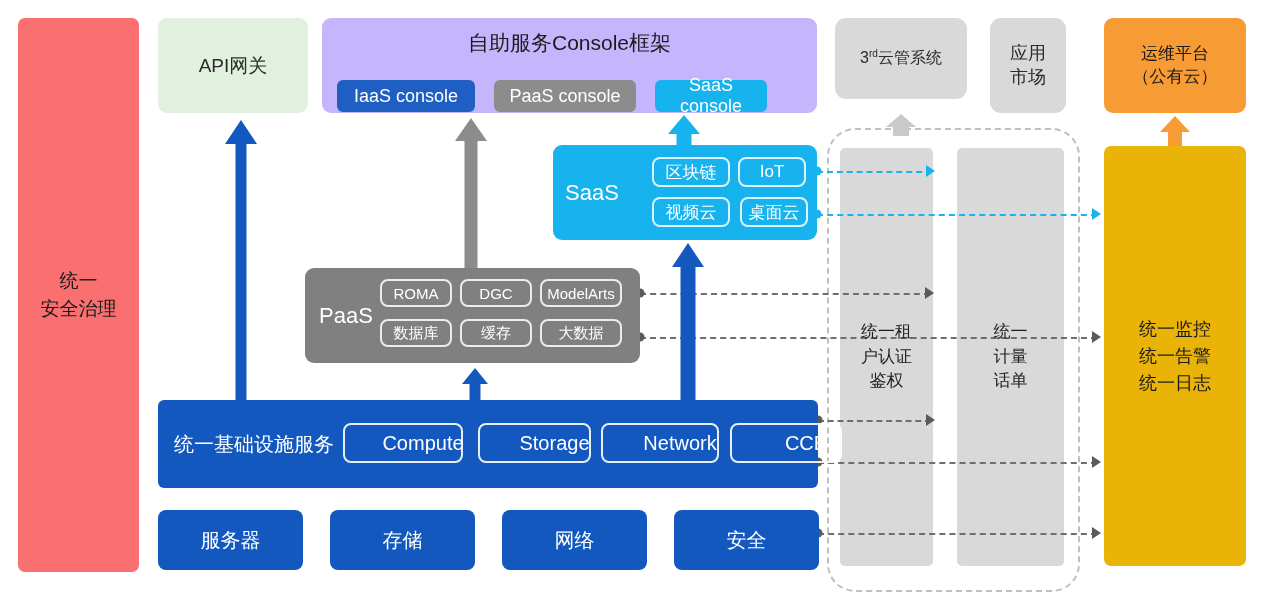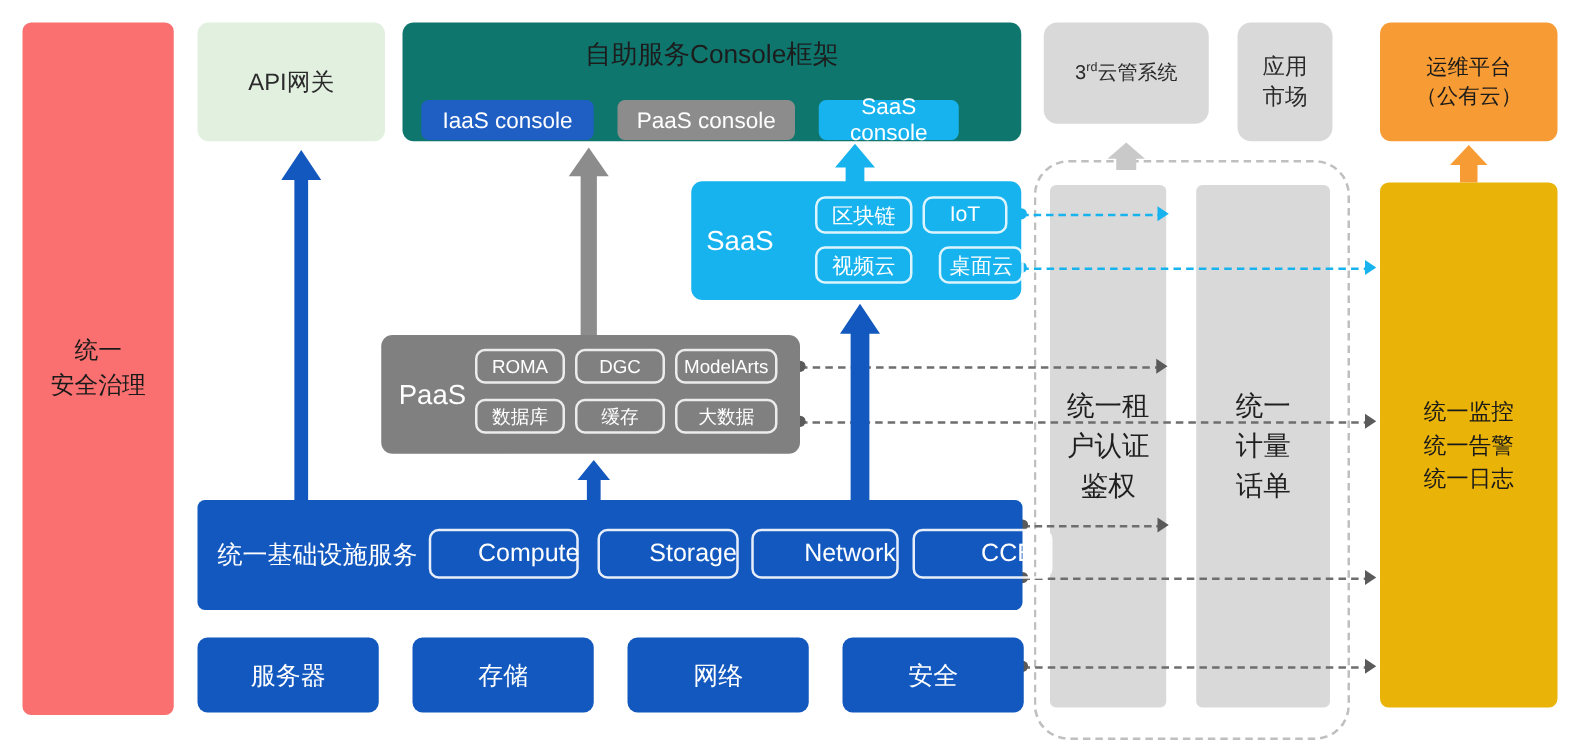--- a/index.html
+++ b/index.html
@@ -26,21 +26,21 @@
   
   #api-gw{
     left:158px;top:18px;width:150px;height:95px;
     background:#E2F0E0;border-radius:9px;
     color:#2b2b2b;font-size:19px;
   }
 
   
   #console-frame{
     left:322px;top:18px;width:495px;height:95px;
-    background:#0f766e;border-radius:9px;
+    background:#c4b5fd;border-radius:9px;
     display:block;
   }
   #console-title{
     position:absolute;left:0;right:0;top:11px;
     text-align:center;color:#1c1c1c;font-size:21px;
   }
   .console-chip{
     position:absolute;top:62px;height:32px;border-radius:6px;
     display:flex;align-items:center;justify-content:center;
     color:#ffffff;font-size:18px;padding:0 10px;box-sizing:border-box;
@@ -77,21 +77,21 @@
   #saas-label{position:absolute;left:12px;top:50%;transform:translateY(-50%);color:#fff;font-size:22px;}
   .svc-chip{
     position:absolute;border:2px solid rgba(255,255,255,.85);border-radius:8px;
     display:flex;align-items:center;justify-content:center;color:#ffffff;
     box-sizing:border-box;font-size:17px;
   }
   #saas .svc-chip{height:30px;}
   #saas-c0{left:99px;top:12px;width:78px;}
   #saas-c1{left:185px;top:12px;width:68px;}
   #saas-c2{left:99px;top:52px;width:78px;}
-  #saas-c3{left:198px;top:52px;width:68px;}
+  #saas-c3{left:187px;top:52px;width:68px;}
 
   
   #paas{
     left:305px;top:268px;width:335px;height:95px;
     background:#808080;border-radius:9px;display:block;
   }
   #paas-label{position:absolute;left:14px;top:50%;transform:translateY(-50%);color:#fff;font-size:22px;}
   #paas .svc-chip{height:28px;font-size:15px;}
   #paas-c0{left:75px;top:11px;width:72px;}
   #paas-c1{left:155px;top:11px;width:72px;}
@@ -127,21 +127,21 @@
   #res3{left:674px;width:145px;}
 
   
   #dash-zone{
     position:absolute;left:827px;top:128px;width:253px;height:464px;
     border:2.5px dashed #BFBFBF;border-radius:28px;box-sizing:border-box;
   }
   .grey-col{
     position:absolute;background:#D9D9D9;border-radius:5px;
     display:flex;align-items:center;justify-content:center;text-align:center;
-    color:#1f1f1f;font-size:22px;line-height:1.45;
+    color:#1f1f1f;font-size:17px;line-height:1.45;
   }
   #col-auth{left:840px;top:148px;width:93px;height:418px;}
   #col-meter{left:957px;top:148px;width:107px;height:418px;}
   .grey-col span{position:relative;z-index:3;}
 
   
   .uarrow{position:absolute;}
   .uarrow .shaft{position:absolute;left:50%;transform:translateX(-50%);bottom:0;}
   .uarrow .head{position:absolute;left:50%;transform:translateX(-50%);top:0;width:0;height:0;}
 

